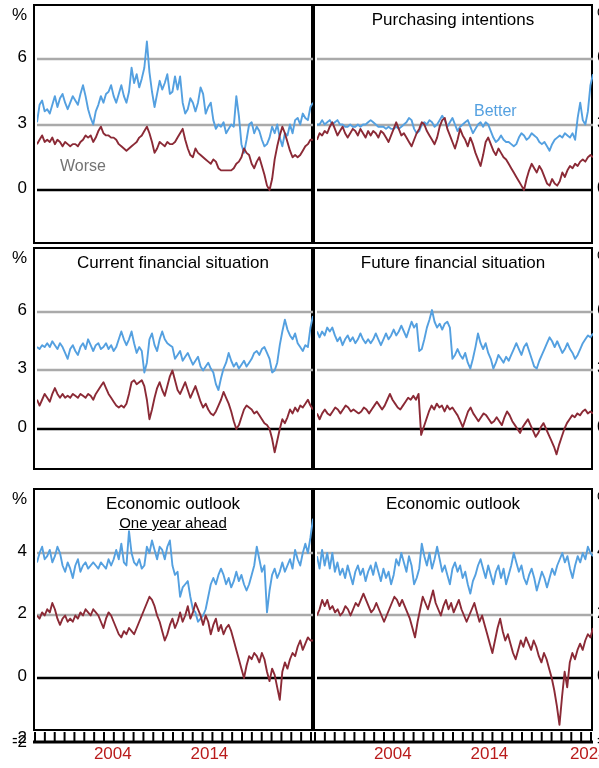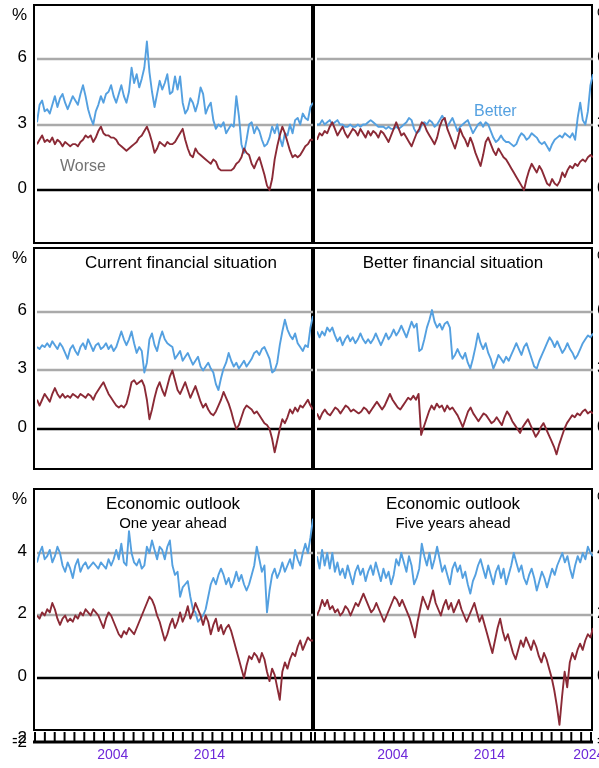--- a/index.html
+++ b/index.html
@@ -1,22 +1,22 @@
 <!DOCTYPE html>
 <html><head>
 <meta charset="utf-8">
 <style>
   html,body{margin:0;padding:0;background:#ffffff;}
   body{width:599px;height:768px;font-family:"Liberation Sans",sans-serif;color:#000;}
   #root{position:relative;width:599px;height:768px;overflow:hidden;}
   .plotbox{position:absolute;box-sizing:border-box;border:2px solid #000;background:#fff;}
   .panel-title{position:absolute;width:100%;text-align:center;font-size:17px;line-height:20px;color:#000;}
-  .panel-sub{position:absolute;width:100%;text-align:center;font-size:15px;line-height:18px;color:#000;}
+  .panel-sub{position:absolute;width:100%;text-align:center;font-size:15px;line-height:18px;color:#000;text-decoration:underline;}
   .ytick{position:absolute;font-size:17px;line-height:17px;color:#000;}
-  .xlabel{position:absolute;font-size:14px;line-height:18px;color:#6d28d9;text-align:center;}
+  .xlabel{position:absolute;font-size:17px;line-height:18px;color:#b91c1c;text-align:center;}
   .serieslabel{position:absolute;font-size:16px;line-height:18px;font-weight:normal;}
   svg{display:block;}
 </style>
 </head>
 <body>
 
 <div id="root">
     <div class="plotbox" style="left: 33px; top: 4px; width: 280px; height: 240px;">
       <svg width="276" height="236" style="position: absolute; left: 2px; top: 2px;">
         <line x1="0" x2="276" y1="51" y2="51" stroke="#aaaaaa" stroke-width="2.4"></line>
@@ -32,48 +32,49 @@
     <div class="ytick" style="position: absolute; top: 6px; left: 0px; width: 27px; text-align: right;">%</div>
     <div class="plotbox" style="left: 313px; top: 4px; width: 280px; height: 240px;">
       <svg width="276" height="236" style="position: absolute; left: 2px; top: 2px;">
         <line x1="0" x2="276" y1="51" y2="51" stroke="#aaaaaa" stroke-width="2.4"></line>
         <line x1="0" x2="276" y1="117" y2="117" stroke="#aaaaaa" stroke-width="2.4"></line>
         <line x1="0" x2="276" y1="182" y2="182" stroke="#000000" stroke-width="2.6"></line>
         <polyline points="0.00,116.50 2.56,116.50 5.11,112.13 7.67,116.50 10.22,114.32 12.78,112.13 15.33,116.50 17.89,114.32 20.44,112.13 23.00,116.50 25.56,116.50 28.11,118.68 30.67,118.68 33.22,116.50 35.78,118.68 38.33,118.68 40.89,116.50 43.44,118.68 46.00,116.50 48.56,116.50 51.11,114.32 53.67,112.13 56.22,114.32 58.78,116.50 61.33,118.68 63.89,118.68 66.44,118.68 69.00,120.87 71.56,118.68 74.11,120.87 76.67,120.87 79.22,118.68 81.78,120.87 84.33,118.68 86.89,116.50 89.44,114.32 92.00,109.95 94.56,112.13 97.11,120.87 99.67,125.23 102.22,123.05 104.78,116.50 107.33,114.32 109.89,116.50 112.44,112.13 115.00,114.32 117.56,118.68 120.11,116.50 122.67,112.13 125.22,107.77 127.78,112.13 130.33,118.68 132.89,114.32 135.44,109.95 138.00,116.50 140.56,123.05 143.11,118.68 145.67,116.50 148.22,114.32 150.78,112.13 153.33,118.68 155.89,125.23 158.44,120.87 161.00,116.50 163.56,114.32 166.11,118.68 168.67,114.32 171.22,116.50 173.78,123.05 176.33,129.60 178.89,133.97 181.44,131.78 184.00,127.42 186.56,131.78 189.11,133.97 191.67,133.97 194.22,136.15 196.78,138.33 199.33,136.15 201.89,129.60 204.44,125.23 207.00,127.42 209.56,131.78 212.11,129.60 214.67,125.23 217.22,127.42 219.78,129.60 222.33,133.97 224.89,136.15 227.44,133.97 230.00,138.33 232.56,142.70 235.11,136.15 237.67,131.78 240.22,129.60 242.78,127.42 245.33,129.60 247.89,125.23 250.44,127.42 253.00,129.60 255.56,125.23 258.11,131.78 260.67,109.95 263.22,94.67 265.78,112.13 268.33,116.50 270.89,103.40 273.44,77.20 276.00,66.28" fill="none" stroke="#54a0e0" stroke-width="1.9" stroke-linejoin="round"></polyline>
         <polyline points="0.00,131.78 2.56,125.23 5.11,127.42 7.67,123.05 10.22,125.23 12.78,118.68 15.33,114.32 17.89,120.87 20.44,127.42 23.00,123.05 25.56,118.68 28.11,125.23 30.67,129.60 33.22,125.23 35.78,120.87 38.33,123.05 40.89,127.42 43.44,120.87 46.00,125.23 48.56,129.60 51.11,123.05 53.67,127.42 56.22,123.05 58.78,125.23 61.33,129.60 63.89,123.05 66.44,125.23 69.00,129.60 71.56,133.97 74.11,127.42 76.67,120.87 79.22,114.32 81.78,120.87 84.33,127.42 86.89,125.23 89.44,129.60 92.00,133.97 94.56,138.33 97.11,131.78 99.67,125.23 102.22,120.87 104.78,114.32 107.33,116.50 109.89,123.05 112.44,127.42 115.00,131.78 117.56,136.15 120.11,129.60 122.67,118.68 125.22,112.13 127.78,109.95 130.33,120.87 132.89,127.42 135.44,133.97 138.00,140.52 140.56,131.78 143.11,120.87 145.67,127.42 148.22,131.78 150.78,138.33 153.33,129.60 155.89,136.15 158.44,144.88 161.00,151.43 163.56,157.98 166.11,147.07 168.67,133.97 171.22,129.60 173.78,136.15 176.33,142.70 178.89,147.07 181.44,140.52 184.00,144.88 186.56,149.25 189.11,151.43 191.67,155.80 194.22,160.17 196.78,164.53 199.33,168.90 201.89,173.27 204.44,177.63 207.00,182.00 209.56,171.08 212.11,162.35 214.67,155.80 217.22,160.17 219.78,164.53 222.33,157.98 224.89,162.35 227.44,168.90 230.00,175.45 232.56,177.63 235.11,171.08 237.67,175.45 240.22,177.63 242.78,173.27 245.33,164.53 247.89,168.90 250.44,162.35 253.00,157.98 255.56,160.17 258.11,155.80 260.67,157.98 263.22,153.62 265.78,151.43 268.33,153.62 270.89,149.25 273.44,147.07 276.00,149.25" fill="none" stroke="#8b2a36" stroke-width="1.9" stroke-linejoin="round"></polyline>
       </svg>
     </div>
+    <div class="panel-title" style="left: 313px; top: 10px; width: 280px;">Purchasing intentions</div>
     <div class="ytick" style="position: absolute; top: 48px; left: 597px; width: 30px; text-align: left;">6</div>
     <div class="ytick" style="position: absolute; top: 114px; left: 597px; width: 30px; text-align: left;">3</div>
     <div class="ytick" style="position: absolute; top: 179px; left: 597px; width: 30px; text-align: left;">0</div>
     <div class="ytick" style="position: absolute; top: 6px; left: 597px; width: 30px; text-align: left;">%</div>
     <div class="plotbox" style="left: 33px; top: 247px; width: 280px; height: 223px;">
       <svg width="276" height="219" style="position: absolute; left: 2px; top: 2px;">
         <line x1="0" x2="276" y1="61" y2="61" stroke="#aaaaaa" stroke-width="2.4"></line>
         <line x1="0" x2="276" y1="119" y2="119" stroke="#aaaaaa" stroke-width="2.4"></line>
         <line x1="0" x2="276" y1="178" y2="178" stroke="#000000" stroke-width="2.6"></line>
         <polyline points="0.00,96.10 2.56,98.05 5.11,94.15 7.67,96.10 10.22,92.20 12.78,96.10 15.33,90.25 17.89,94.15 20.44,98.05 23.00,92.20 25.56,96.10 28.11,101.95 30.67,107.80 33.22,98.05 35.78,94.15 38.33,100.00 40.89,103.90 43.44,96.10 46.00,92.20 48.56,98.05 51.11,88.30 53.67,94.15 56.22,100.00 58.78,94.15 61.33,92.20 63.89,98.05 66.44,96.10 69.00,92.20 71.56,98.05 74.11,94.15 76.67,100.00 79.22,96.10 81.78,88.30 84.33,80.50 86.89,88.30 89.44,94.15 92.00,88.30 94.56,80.50 97.11,92.20 99.67,101.95 102.22,96.10 104.78,100.00 107.33,121.45 109.89,111.70 112.44,88.30 115.00,82.45 117.56,94.15 120.11,100.00 122.67,88.30 125.22,80.50 127.78,88.30 130.33,92.20 132.89,94.15 135.44,96.10 138.00,107.80 140.56,103.90 143.11,100.00 145.67,109.75 148.22,105.85 150.78,101.95 153.33,107.80 155.89,113.65 158.44,109.75 161.00,105.85 163.56,115.60 166.11,119.50 168.67,115.60 171.22,111.70 173.78,117.55 176.33,121.45 178.89,133.15 181.44,139.00 184.00,127.30 186.56,117.55 189.11,111.70 191.67,101.95 194.22,109.75 196.78,115.60 199.33,111.70 201.89,117.55 204.44,113.65 207.00,109.75 209.56,115.60 212.11,111.70 214.67,107.80 217.22,101.95 219.78,100.00 222.33,103.90 224.89,98.05 227.44,96.10 230.00,101.95 232.56,107.80 235.11,121.45 237.67,119.50 240.22,111.70 242.78,94.15 245.33,80.50 247.89,68.80 250.44,78.55 253.00,84.40 255.56,88.30 258.11,82.45 260.67,92.20 263.22,96.10 265.78,100.00 268.33,94.15 270.89,96.10 273.44,76.60 276.00,64.90" fill="none" stroke="#54a0e0" stroke-width="1.9" stroke-linejoin="round"></polyline>
         <polyline points="0.00,148.75 2.56,154.60 5.11,148.75 7.67,142.90 10.22,146.80 12.78,150.70 15.33,142.90 17.89,137.05 20.44,142.90 23.00,146.80 25.56,142.90 28.11,146.80 30.67,144.85 33.22,146.80 35.78,142.90 38.33,144.85 40.89,146.80 43.44,142.90 46.00,144.85 48.56,146.80 51.11,142.90 53.67,144.85 56.22,148.75 58.78,142.90 61.33,139.00 63.89,135.10 66.44,131.20 69.00,137.05 71.56,142.90 74.11,146.80 76.67,150.70 79.22,154.60 81.78,156.55 84.33,154.60 86.89,156.55 89.44,152.65 92.00,142.90 94.56,131.20 97.11,129.25 99.67,133.15 102.22,131.20 104.78,129.25 107.33,135.10 109.89,148.75 112.44,168.25 115.00,158.50 117.56,146.80 120.11,137.05 122.67,131.20 125.22,139.00 127.78,144.85 130.33,135.10 132.89,125.35 135.44,119.50 138.00,129.25 140.56,139.00 143.11,142.90 145.67,137.05 148.22,131.20 150.78,139.00 153.33,146.80 155.89,140.95 158.44,135.10 161.00,142.90 163.56,150.70 166.11,156.55 168.67,152.65 171.22,158.50 173.78,162.40 176.33,164.35 178.89,160.45 181.44,154.60 184.00,148.75 186.56,140.95 189.11,146.80 191.67,152.65 194.22,160.45 196.78,170.20 199.33,178.00 201.89,174.10 204.44,166.30 207.00,158.50 209.56,154.60 212.11,156.55 214.67,158.50 217.22,162.40 219.78,160.45 222.33,164.35 224.89,168.25 227.44,172.15 230.00,174.10 232.56,178.00 235.11,187.75 237.67,201.40 240.22,189.70 242.78,178.00 245.33,168.25 247.89,172.15 250.44,166.30 253.00,158.50 255.56,162.40 258.11,156.55 260.67,160.45 263.22,154.60 265.78,156.55 268.33,152.65 270.89,148.75 273.44,154.60 276.00,158.50" fill="none" stroke="#8b2a36" stroke-width="1.9" stroke-linejoin="round"></polyline>
       </svg>
     </div>
-    <div class="panel-title" style="left: 33px; top: 253px; width: 280px; margin-left: 8px;">Current financial situation</div>
+    <div class="panel-title" style="left: 33px; top: 253px; width: 280px;">Current financial situation</div>
     <div class="ytick" style="position: absolute; top: 301px; left: 0px; width: 27px; text-align: right;">6</div>
     <div class="ytick" style="position: absolute; top: 359px; left: 0px; width: 27px; text-align: right;">3</div>
     <div class="ytick" style="position: absolute; top: 418px; left: 0px; width: 27px; text-align: right;">0</div>
     <div class="ytick" style="position: absolute; top: 249px; left: 0px; width: 27px; text-align: right;">%</div>
     <div class="plotbox" style="left: 313px; top: 247px; width: 280px; height: 223px;">
       <svg width="276" height="219" style="position: absolute; left: 2px; top: 2px;">
         <line x1="0" x2="276" y1="61" y2="61" stroke="#aaaaaa" stroke-width="2.4"></line>
         <line x1="0" x2="276" y1="119" y2="119" stroke="#aaaaaa" stroke-width="2.4"></line>
         <line x1="0" x2="276" y1="178" y2="178" stroke="#000000" stroke-width="2.6"></line>
         <polyline points="0.00,80.50 2.56,86.35 5.11,80.50 7.67,84.40 10.22,76.60 12.78,80.50 15.33,76.60 17.89,84.40 20.44,90.25 23.00,86.35 25.56,94.15 28.11,88.30 30.67,84.40 33.22,90.25 35.78,86.35 38.33,92.20 40.89,88.30 43.44,82.45 46.00,88.30 48.56,92.20 51.11,88.30 53.67,92.20 56.22,88.30 58.78,82.45 61.33,88.30 63.89,94.15 66.44,88.30 69.00,82.45 71.56,88.30 74.11,84.40 76.67,78.55 79.22,84.40 81.78,80.50 84.33,74.65 86.89,80.50 89.44,86.35 92.00,78.55 94.56,70.75 97.11,76.60 99.67,72.70 102.22,100.00 104.78,98.05 107.33,88.30 109.89,76.60 112.44,68.80 115.00,59.05 117.56,70.75 120.11,76.60 122.67,72.70 125.22,78.55 127.78,72.70 130.33,70.75 132.89,76.60 135.44,107.80 138.00,103.90 140.56,98.05 143.11,103.90 145.67,107.80 148.22,101.95 150.78,111.70 153.33,117.55 155.89,107.80 158.44,96.10 161.00,82.45 163.56,92.20 166.11,98.05 168.67,92.20 171.22,101.95 173.78,107.80 176.33,117.55 178.89,111.70 181.44,103.90 184.00,107.80 186.56,111.70 189.11,105.85 191.67,109.75 194.22,103.90 196.78,98.05 199.33,92.20 201.89,98.05 204.44,103.90 207.00,96.10 209.56,92.20 212.11,100.00 214.67,107.80 217.22,115.60 219.78,117.55 222.33,109.75 224.89,103.90 227.44,98.05 230.00,92.20 232.56,86.35 235.11,90.25 237.67,96.10 240.22,90.25 242.78,96.10 245.33,101.95 247.89,98.05 250.44,92.20 253.00,98.05 255.56,101.95 258.11,107.80 260.67,103.90 263.22,98.05 265.78,92.20 268.33,88.30 270.89,84.40 273.44,86.35 276.00,82.45" fill="none" stroke="#54a0e0" stroke-width="1.9" stroke-linejoin="round"></polyline>
         <polyline points="0.00,162.40 2.60,168.25 5.21,162.40 7.81,158.50 10.42,162.40 13.02,164.35 15.62,160.45 18.23,156.55 20.83,158.50 23.43,162.40 26.04,158.50 28.64,154.60 31.25,156.55 33.85,160.45 36.45,158.50 39.06,160.45 41.66,162.40 44.26,160.45 46.87,156.55 49.47,158.50 52.08,162.40 54.68,158.50 57.28,154.60 59.89,150.70 62.49,154.60 65.09,158.50 67.70,154.60 70.30,148.75 72.91,142.90 75.51,148.75 78.11,152.65 80.72,156.55 83.32,158.50 85.92,154.60 88.53,150.70 91.13,146.80 93.74,148.75 96.34,144.85 98.94,148.75 101.55,142.90 104.15,183.85 106.75,176.05 109.36,168.25 111.96,160.45 114.57,154.60 117.17,158.50 119.77,152.65 122.38,156.55 124.98,154.60 127.58,160.45 130.19,154.60 132.79,158.50 135.40,156.55 138.00,160.45 140.60,164.35 143.21,170.20 145.81,176.05 148.42,168.25 151.02,160.45 153.62,156.55 156.23,162.40 158.83,166.30 161.43,170.20 164.04,166.30 166.64,162.40 169.25,164.35 171.85,168.25 174.45,172.15 177.06,170.20 179.66,166.30 182.26,170.20 184.87,174.10 187.47,166.30 190.08,160.45 192.68,164.35 195.28,170.20 197.89,174.10 200.49,178.00 203.09,181.90 205.70,176.05 208.30,172.15 210.91,168.25 213.51,174.10 216.11,179.95 218.72,185.80 221.32,181.90 223.92,176.05 226.53,172.15 229.13,178.00 231.74,183.85 234.34,189.70 236.94,195.55 239.55,203.35 242.15,193.60 244.75,185.80 247.36,178.00 249.96,172.15 252.57,168.25 255.17,164.35 257.77,166.30 260.38,162.40 262.98,164.35 265.58,160.45 268.19,158.50 270.79,162.40 273.40,160.45 276.00,162.40" fill="none" stroke="#8b2a36" stroke-width="1.9" stroke-linejoin="round"></polyline>
       </svg>
     </div>
-    <div class="panel-title" style="left: 313px; top: 253px; width: 280px;">Better financial situation</div>
+    <div class="panel-title" style="left: 313px; top: 253px; width: 280px;">Future financial situation</div>
     <div class="ytick" style="position: absolute; top: 301px; left: 597px; width: 30px; text-align: left;">6</div>
     <div class="ytick" style="position: absolute; top: 359px; left: 597px; width: 30px; text-align: left;">3</div>
     <div class="ytick" style="position: absolute; top: 418px; left: 597px; width: 30px; text-align: left;">0</div>
     <div class="ytick" style="position: absolute; top: 249px; left: 597px; width: 30px; text-align: left;">%</div>
     <div class="plotbox" style="left: 33px; top: 488px; width: 280px; height: 243px;">
       <svg width="276" height="239" style="position: absolute; left: 2px; top: 2px;">
         <line x1="0" x2="276" y1="61" y2="61" stroke="#aaaaaa" stroke-width="2.4"></line>
         <line x1="0" x2="276" y1="123" y2="123" stroke="#aaaaaa" stroke-width="2.4"></line>
         <line x1="0" x2="276" y1="186" y2="186" stroke="#000000" stroke-width="2.6"></line>
         <polyline points="0.00,70.38 2.56,61.00 5.11,54.75 7.67,67.25 10.22,64.13 12.78,57.88 15.33,70.38 17.89,64.13 20.44,54.75 23.00,61.00 25.56,73.50 28.11,79.75 30.67,70.38 33.22,76.63 35.78,86.00 38.33,73.50 40.89,67.25 43.44,79.75 46.00,73.50 48.56,70.38 51.11,76.63 53.67,73.50 56.22,70.38 58.78,73.50 61.33,76.63 63.89,70.38 66.44,73.50 69.00,76.63 71.56,67.25 74.11,73.50 76.67,67.25 79.22,57.88 81.78,67.25 84.33,51.63 86.89,70.38 89.44,73.50 92.00,39.13 94.56,61.00 97.11,70.38 99.67,73.50 102.22,67.25 104.78,76.63 107.33,73.50 109.89,54.75 112.44,61.00 115.00,48.50 117.56,57.88 120.11,67.25 122.67,54.75 125.22,57.88 127.78,67.25 130.33,54.75 132.89,48.50 135.44,73.50 138.00,82.88 140.56,79.75 143.11,104.75 145.67,95.38 148.22,92.25 150.78,89.13 153.33,104.75 155.89,117.25 158.44,120.38 161.00,129.75 163.56,126.63 166.11,123.50 168.67,117.25 171.22,104.75 173.78,92.25 176.33,86.00 178.89,92.25 181.44,82.88 184.00,76.63 186.56,82.88 189.11,92.25 191.67,86.00 194.22,95.38 196.78,89.13 199.33,79.75 201.89,89.13 204.44,82.88 207.00,92.25 209.56,98.50 212.11,92.25 214.67,82.88 217.22,73.50 219.78,54.75 222.33,67.25 224.89,79.75 227.44,73.50 230.00,120.38 232.56,98.50 235.11,82.88 237.67,76.63 240.22,86.00 242.78,79.75 245.33,70.38 247.89,79.75 250.44,73.50 253.00,67.25 255.56,76.63 258.11,57.88 260.67,67.25 263.22,73.50 265.78,61.00 268.33,51.63 270.89,61.00 273.44,45.38 276.00,26.63" fill="none" stroke="#54a0e0" stroke-width="1.9" stroke-linejoin="round"></polyline>
@@ -90,21 +91,20 @@
     <div class="plotbox" style="left: 313px; top: 488px; width: 280px; height: 243px;">
       <svg width="276" height="239" style="position: absolute; left: 2px; top: 2px;">
         <line x1="0" x2="276" y1="61" y2="61" stroke="#aaaaaa" stroke-width="2.4"></line>
         <line x1="0" x2="276" y1="123" y2="123" stroke="#aaaaaa" stroke-width="2.4"></line>
         <line x1="0" x2="276" y1="186" y2="186" stroke="#000000" stroke-width="2.6"></line>
         <polyline points="0.00,64.13 2.56,76.63 5.11,57.88 7.67,73.50 10.22,61.00 12.78,76.63 15.33,61.00 17.89,79.75 20.44,70.38 23.00,82.88 25.56,76.63 28.11,86.00 30.67,73.50 33.22,82.88 35.78,92.25 38.33,79.75 40.89,73.50 43.44,82.88 46.00,76.63 48.56,89.13 51.11,79.75 53.67,73.50 56.22,82.88 58.78,70.38 61.33,79.75 63.89,89.13 66.44,76.63 69.00,86.00 71.56,79.75 74.11,92.25 76.67,82.88 79.22,67.25 81.78,73.50 84.33,61.00 86.89,70.38 89.44,79.75 92.00,64.13 94.56,73.50 97.11,92.25 99.67,86.00 102.22,76.63 104.78,51.63 107.33,64.13 109.89,73.50 112.44,61.00 115.00,76.63 117.56,67.25 120.11,54.75 122.67,67.25 125.22,79.75 127.78,73.50 130.33,82.88 132.89,92.25 135.44,76.63 138.00,70.38 140.56,79.75 143.11,73.50 145.67,86.00 148.22,79.75 150.78,92.25 153.33,101.63 155.89,89.13 158.44,82.88 161.00,73.50 163.56,67.25 166.11,76.63 168.67,86.00 171.22,73.50 173.78,82.88 176.33,92.25 178.89,79.75 181.44,73.50 184.00,86.00 186.56,76.63 189.11,92.25 191.67,82.88 194.22,73.50 196.78,61.00 199.33,70.38 201.89,79.75 204.44,73.50 207.00,86.00 209.56,92.25 212.11,82.88 214.67,76.63 217.22,86.00 219.78,98.50 222.33,89.13 224.89,79.75 227.44,86.00 230.00,95.38 232.56,86.00 235.11,76.63 237.67,82.88 240.22,73.50 242.78,67.25 245.33,61.00 247.89,70.38 250.44,64.13 253.00,76.63 255.56,86.00 258.11,73.50 260.67,64.13 263.22,70.38 265.78,61.00 268.33,67.25 270.89,54.75 273.44,61.00 276.00,64.13" fill="none" stroke="#54a0e0" stroke-width="1.9" stroke-linejoin="round"></polyline>
         <polyline points="0.00,123.50 2.58,117.25 5.16,107.88 7.74,114.13 10.32,107.88 12.90,117.25 15.48,114.13 18.06,120.38 20.64,117.25 23.21,123.50 25.79,120.38 28.37,114.13 30.95,117.25 33.53,123.50 36.11,117.25 38.69,111.00 41.27,114.13 43.85,107.88 46.43,101.63 49.01,107.88 51.59,114.13 54.17,120.38 56.75,117.25 59.33,111.00 61.91,117.25 64.49,123.50 67.07,129.75 69.64,123.50 72.22,117.25 74.80,111.00 77.38,104.75 79.96,107.88 82.54,114.13 85.12,107.88 87.70,114.13 90.28,120.38 92.86,126.63 95.44,136.00 98.02,145.38 100.60,129.75 103.18,117.25 105.76,104.75 108.34,111.00 110.92,117.25 113.50,107.88 116.07,98.50 118.65,111.00 121.23,117.25 123.81,123.50 126.39,114.13 128.97,107.88 131.55,117.25 134.13,111.00 136.71,120.38 139.29,114.13 141.87,107.88 144.45,117.25 147.03,123.50 149.61,129.75 152.19,123.50 154.77,117.25 157.35,111.00 159.93,120.38 162.50,129.75 165.08,123.50 167.66,132.88 170.24,142.25 172.82,151.63 175.40,161.00 177.98,148.50 180.56,136.00 183.14,126.63 185.72,139.13 188.30,148.50 190.88,142.25 193.46,151.63 196.04,161.00 198.62,167.25 201.20,157.88 203.78,148.50 206.36,154.75 208.93,145.38 211.51,151.63 214.09,157.88 216.67,148.50 219.25,154.75 221.83,164.13 224.41,170.38 226.99,161.00 229.57,167.25 232.15,176.63 234.73,186.00 237.31,198.50 239.89,214.13 242.47,232.88 245.05,204.75 247.63,179.75 250.21,195.38 252.79,170.38 255.36,161.00 257.94,167.25 260.52,157.88 263.10,151.63 265.68,157.88 268.26,148.50 270.84,142.25 273.42,145.38 276.00,136.00" fill="none" stroke="#8b2a36" stroke-width="1.9" stroke-linejoin="round"></polyline>
       </svg>
     </div>
     <div class="panel-title" style="left: 313px; top: 494px; width: 280px;">Economic outlook</div>
-    <div class="panel-sub" style="left: 313px; top: 514px; width: 280px;">Five years ahead</div>
     <div class="ytick" style="position: absolute; top: 542px; left: 597px; width: 30px; text-align: left;">4</div>
     <div class="ytick" style="position: absolute; top: 604px; left: 597px; width: 30px; text-align: left;">2</div>
     <div class="ytick" style="position: absolute; top: 667px; left: 597px; width: 30px; text-align: left;">0</div>
     <div class="ytick" style="position: absolute; top: 729px; left: 597px; width: 30px; text-align: left;">-2</div>
     <div class="ytick" style="position: absolute; top: 490px; left: 597px; width: 30px; text-align: left;">%</div>
     <svg width="280" height="14" style="position: absolute; left: 33px; top: 731px;">
       <line x1="0" x2="280" y1="11" y2="11" stroke="#000" stroke-width="3"></line>
       <line x1="2" x2="2" y1="1" y2="10" stroke="#000" stroke-width="2"></line>
       <line x1="11.857142857142856" x2="11.857142857142856" y1="1" y2="10" stroke="#000" stroke-width="2"></line>
       <line x1="21.71428571428571" x2="21.71428571428571" y1="1" y2="10" stroke="#000" stroke-width="2"></line>

